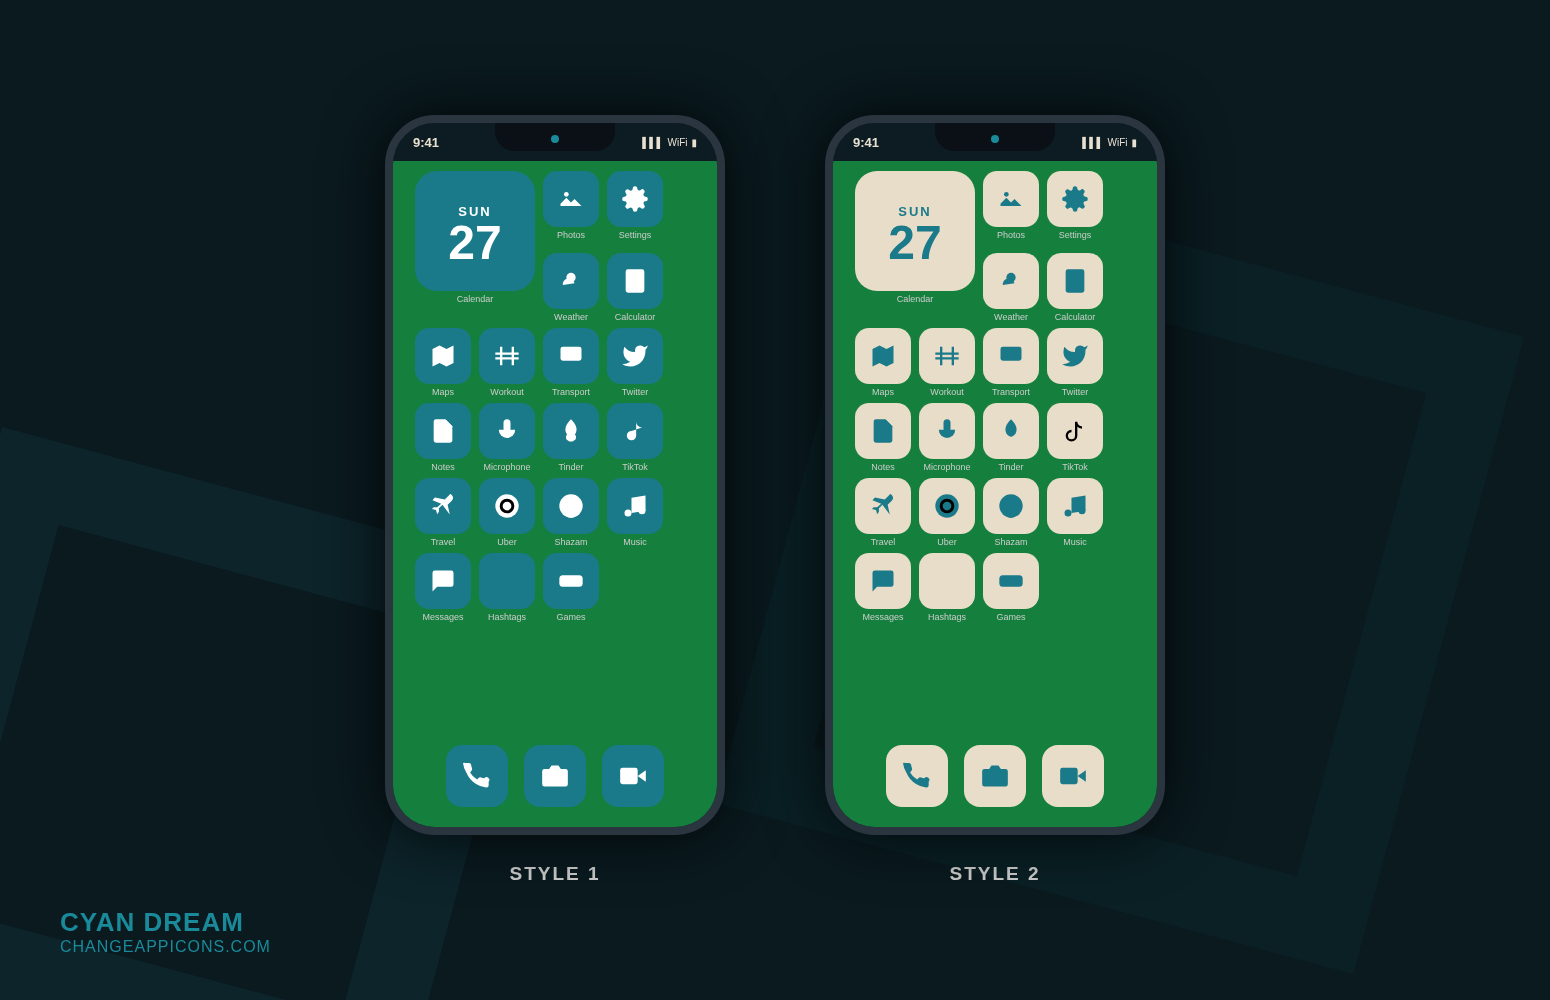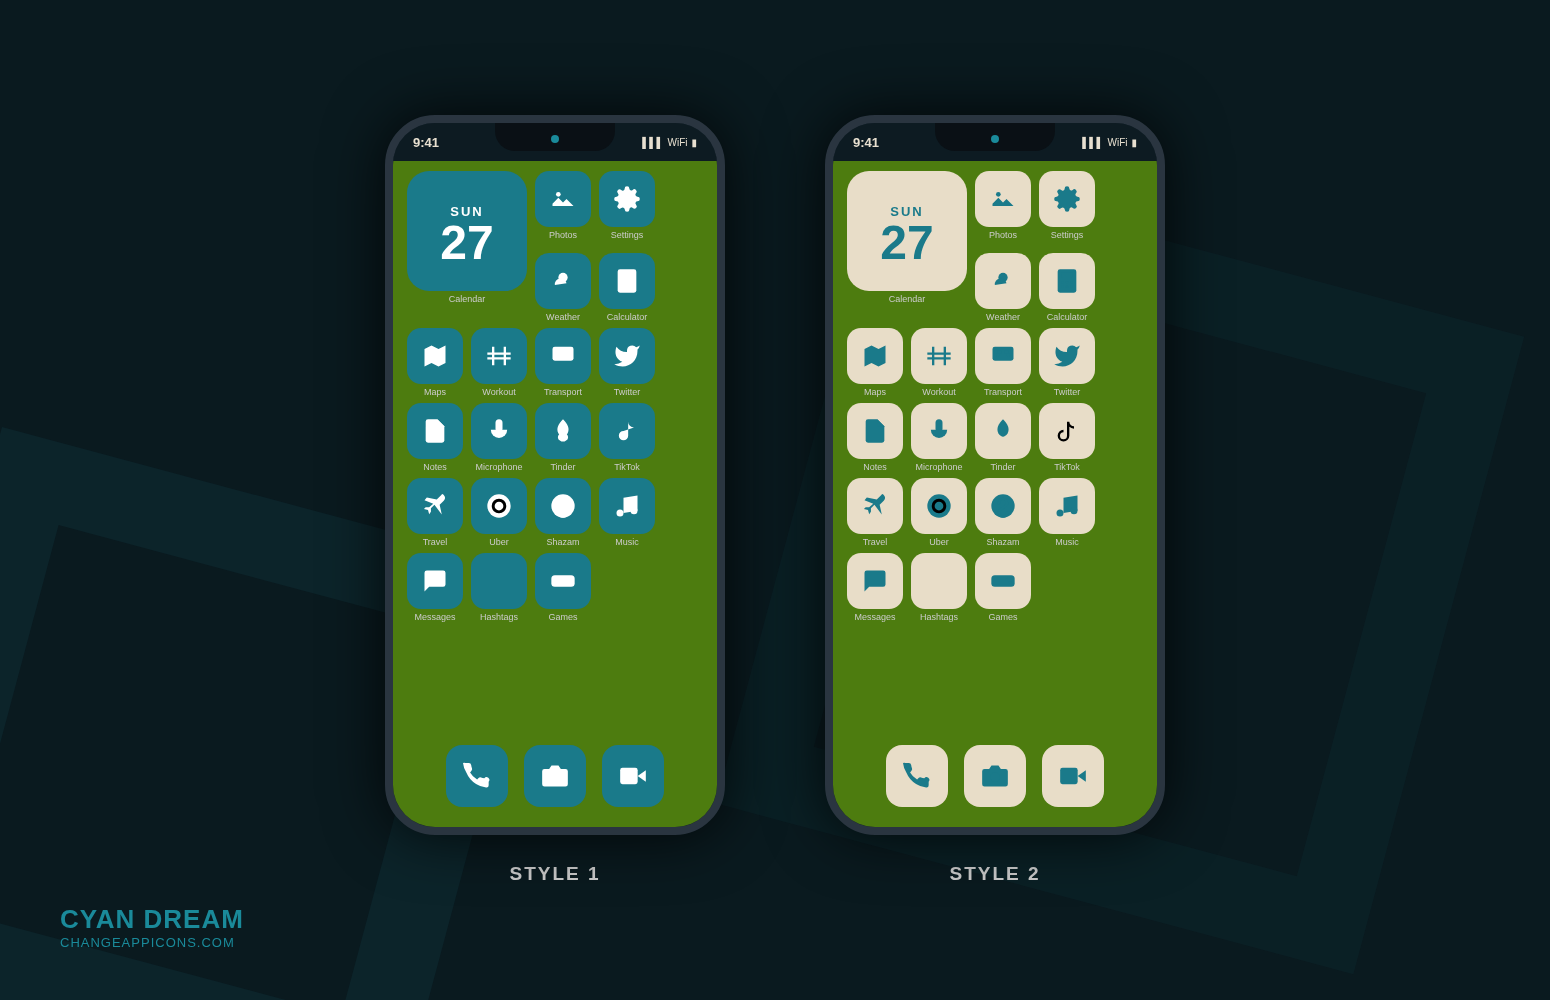--- a/index.html
+++ b/index.html
@@ -118,22 +118,22 @@
       width: 8px;
       height: 8px;
       border-radius: 50%;
       background: #1a8a9a;
       margin-top: 4px;
     }
 
     .phone-screen {
       width: 100%;
       height: calc(100% - 38px);
-      background: #4d7c0f;
-      padding: 10px 14px;
+      background: #15803d;
+      padding: 10px 22px;
       display: flex;
       flex-direction: column;
       gap: 6px;
     }
 
     
     .style1 .app-icon-bg {
       background: #1a7a8a;
     }
     .style1 .calendar-widget {
@@ -245,34 +245,34 @@
       font-size: 19px;
       font-weight: 700;
       color: #ccc;
       letter-spacing: 2px;
       text-transform: uppercase;
       margin-top: 8px;
     }
 
     .brand-watermark {
       position: absolute;
-      bottom: 50px;
+      bottom: 44px;
       left: 60px;
       z-index: 10;
     }
 
     .brand-title {
       font-size: 26px;
       font-weight: 900;
       color: #1a8a9a;
       letter-spacing: 1px;
     }
 
     .brand-url {
-      font-size: 13px;
+      font-size: 16px;
       color: #1a8a9a;
       letter-spacing: 1px;
     }
 
     .side-button {
       position: absolute;
       right: -10px;
       top: 160px;
       width: 5px;
       height: 70px;

